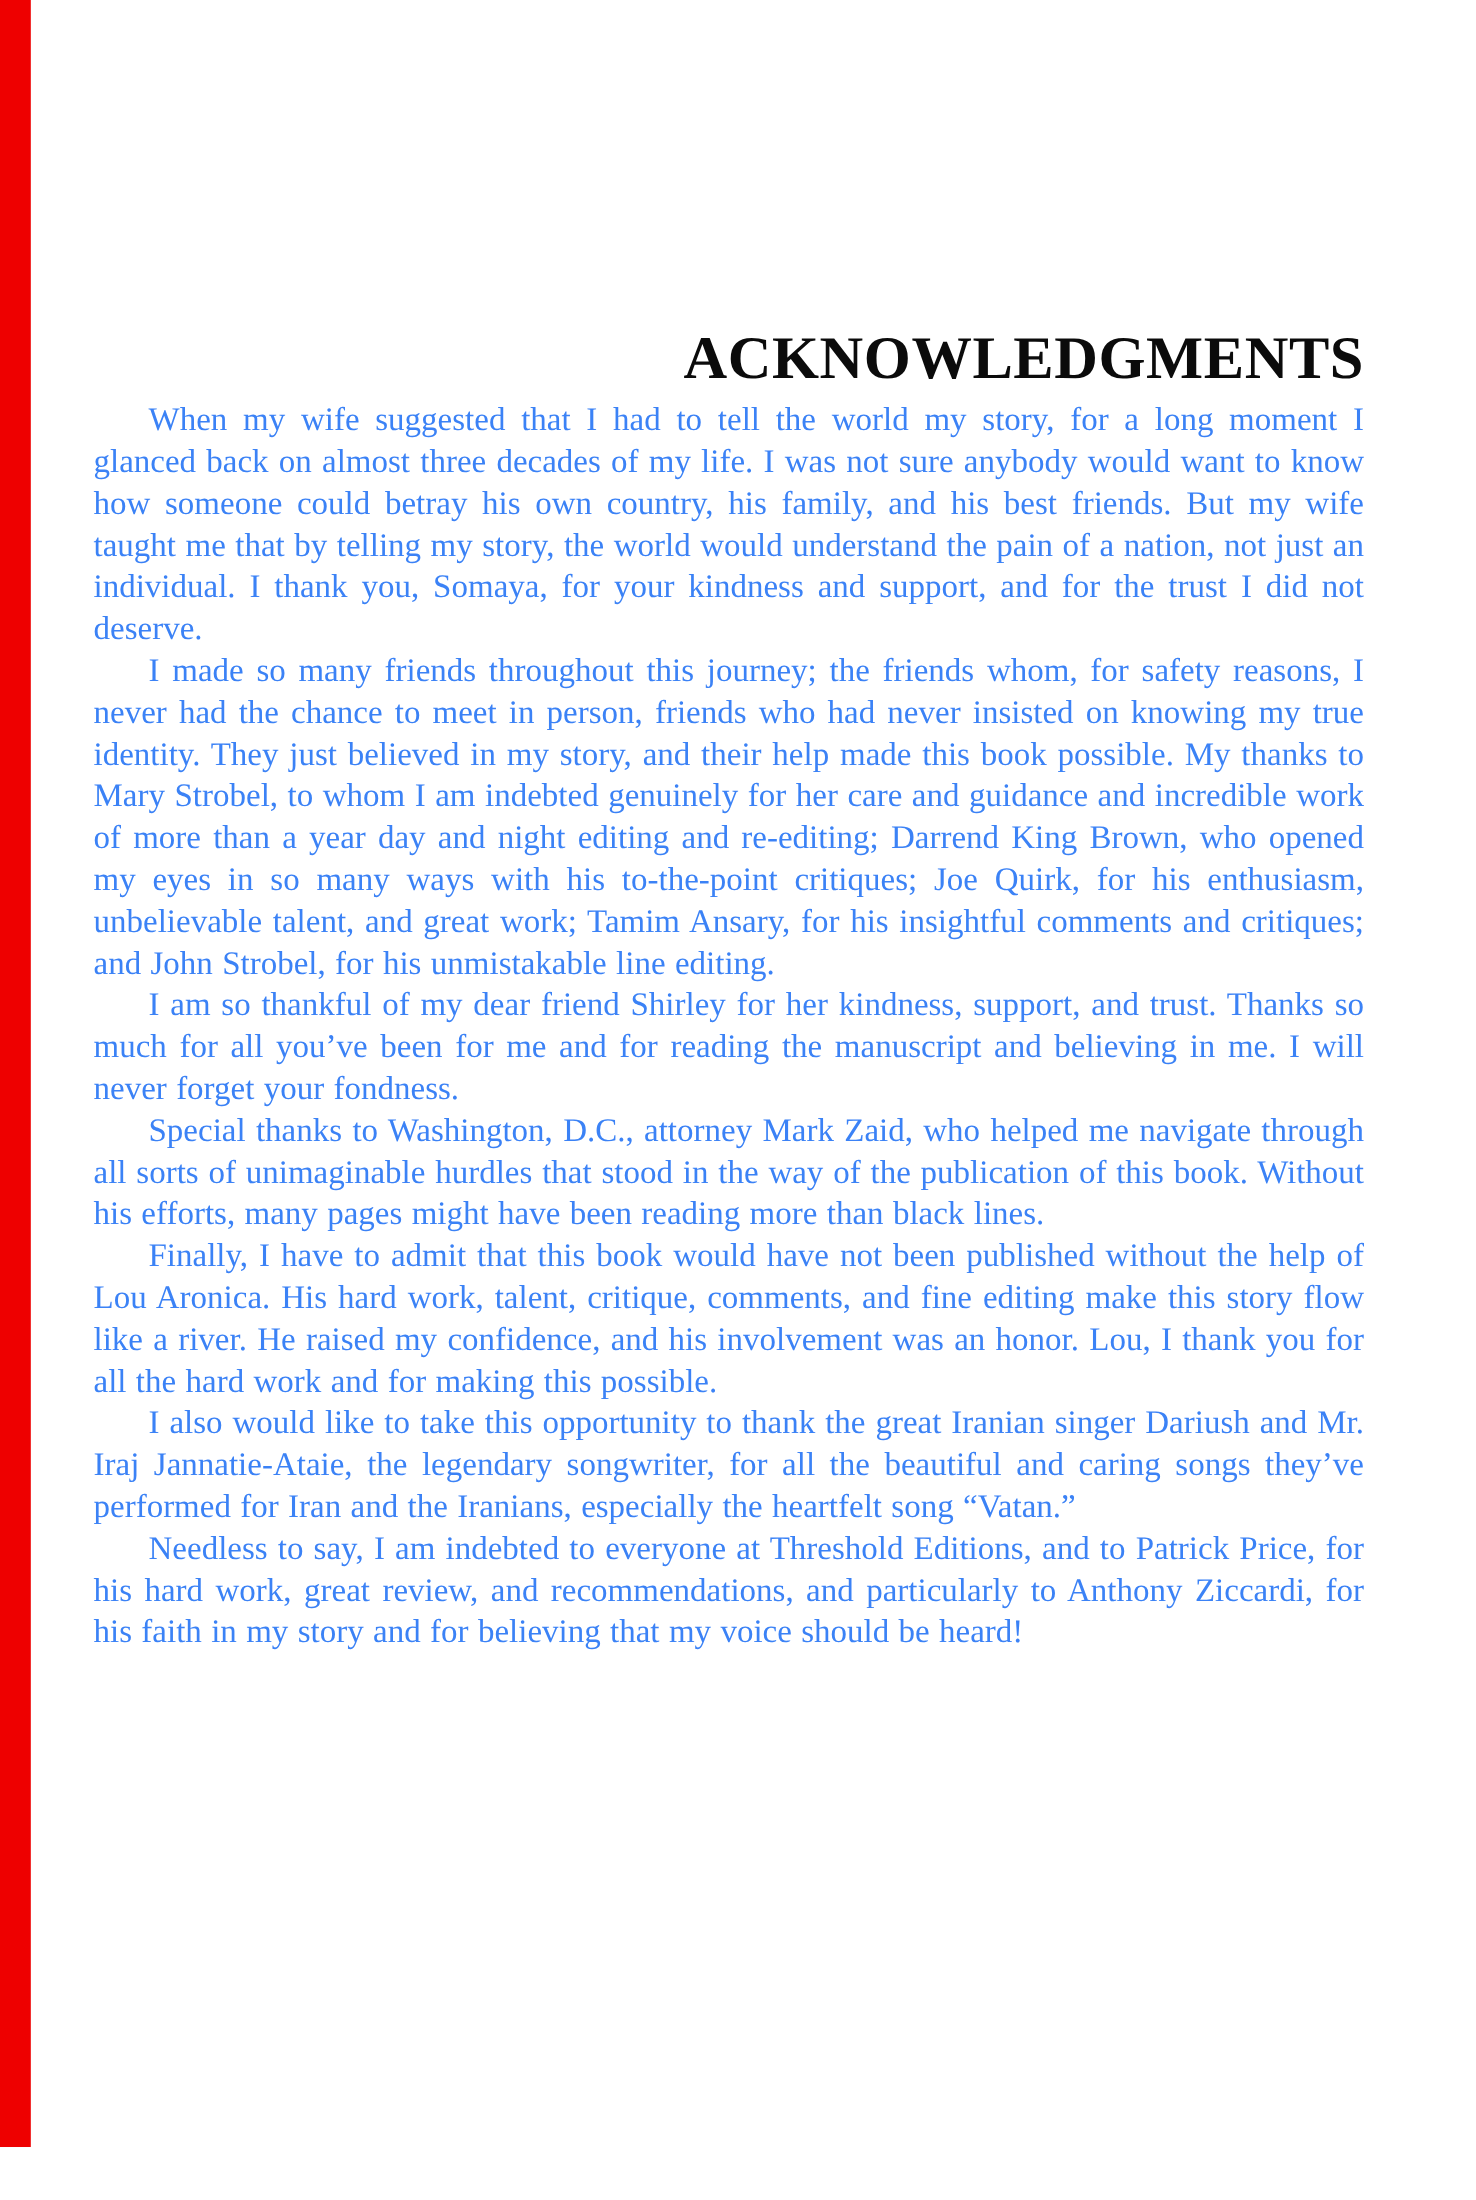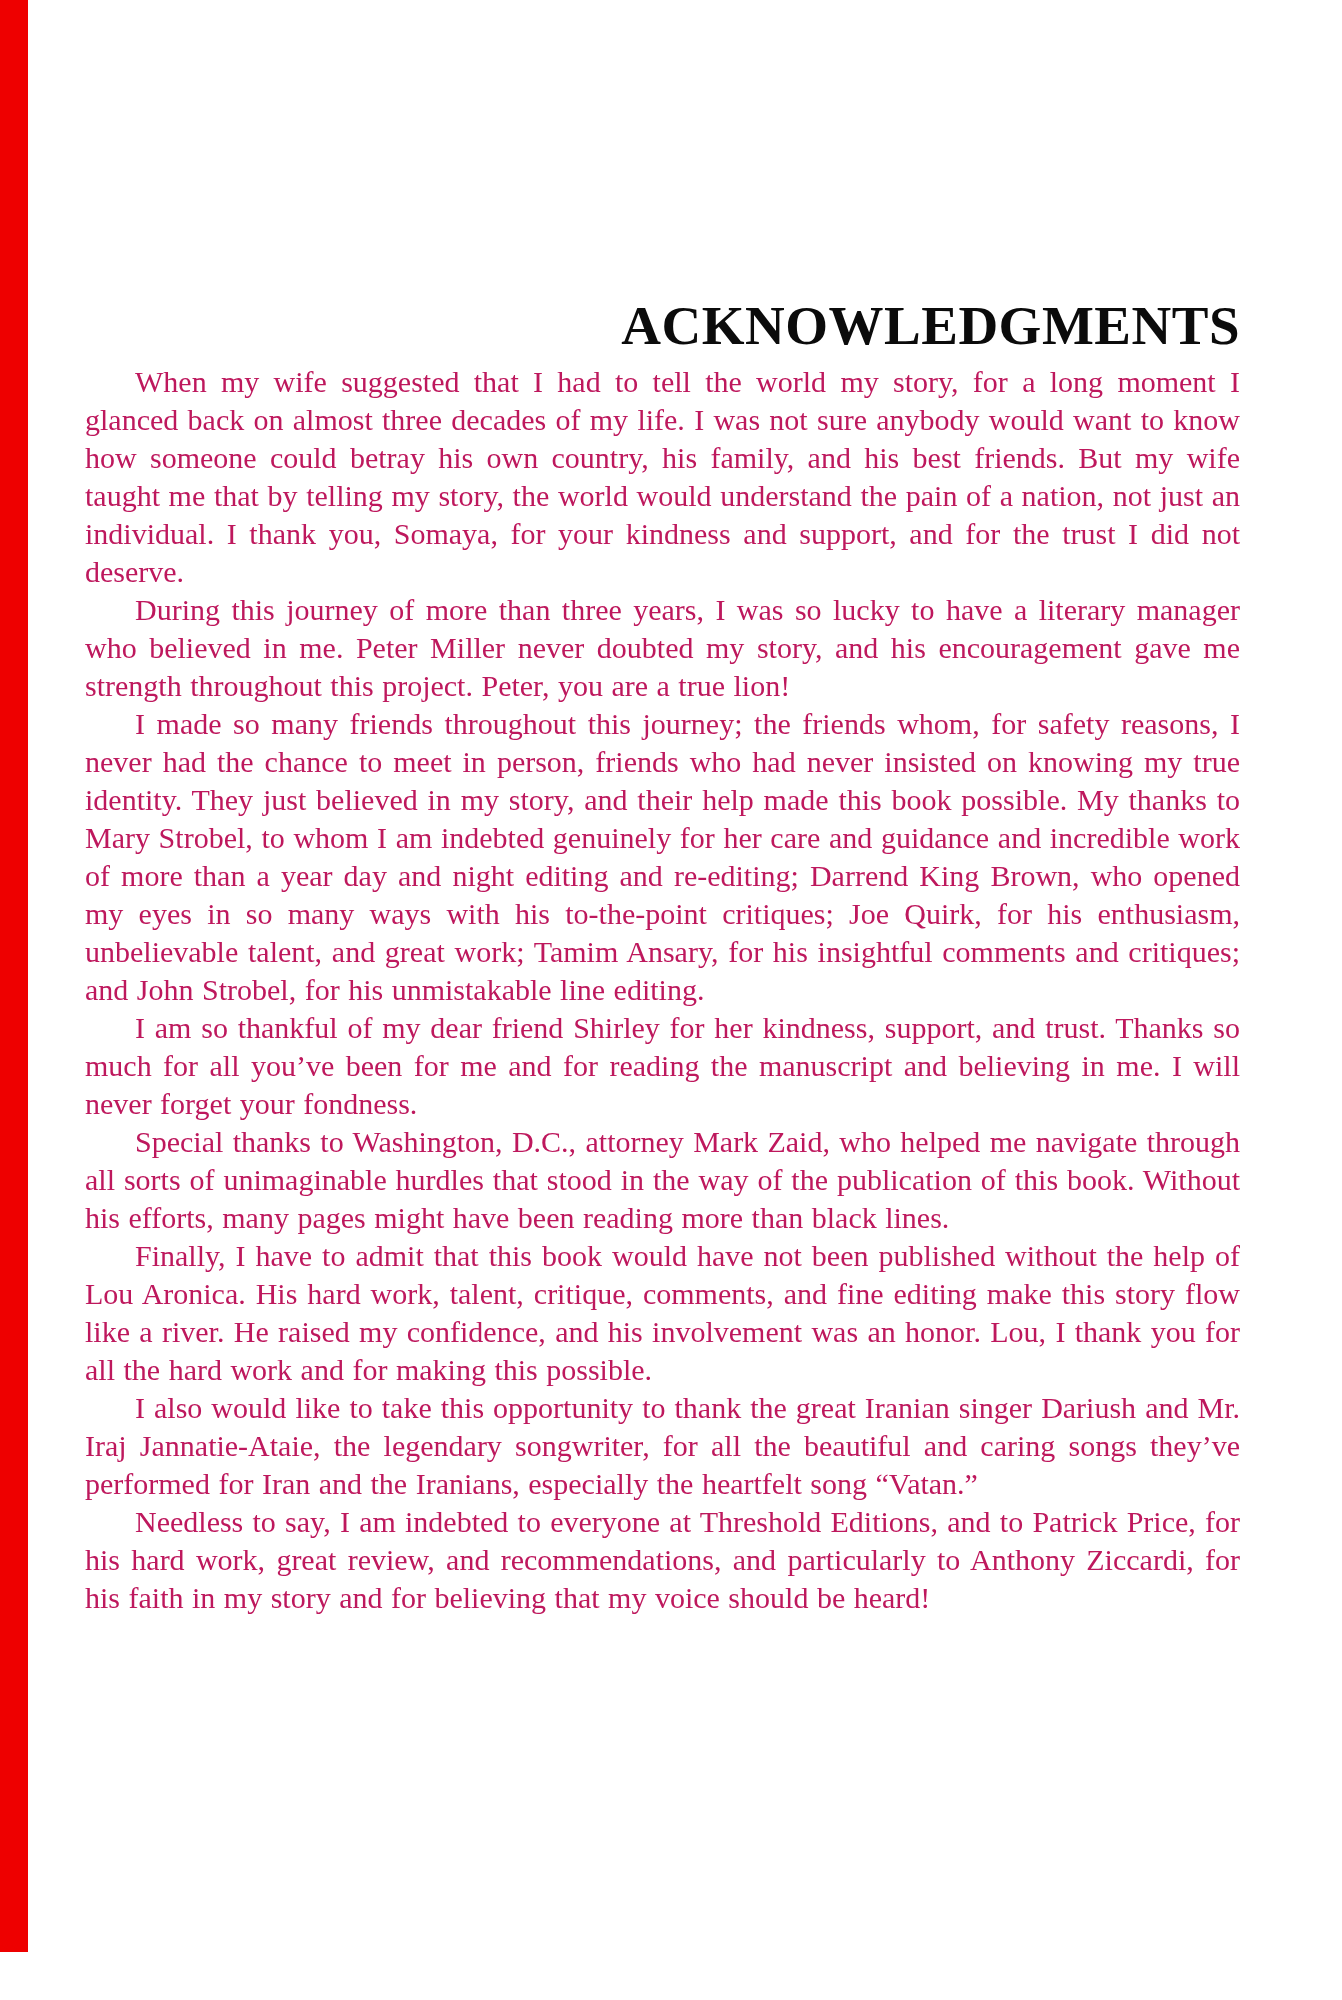--- a/index.html
+++ b/index.html
@@ -40,33 +40,32 @@
     font-family: "Liberation Serif", "DejaVu Serif", serif;
   }
   .body-text p {
     margin: 0;
     text-indent: 50px;
     font-size: 30px;
     line-height: 38px;
     text-align: justify;
     text-justify: inter-word;
     word-spacing: 1px;
-    color: #be185d;
+    color: #3b82f6;
   }
 </style>
 </head>
 <body>
 
 <div class="page" style="background: rgb(255, 255, 255);">
   <div class="edge-bar" style="background: rgb(238, 0, 0);"></div>
   <div class="content">
     <h1 class="doc-title">ACKNOWLEDGMENTS</h1>
     <div class="body-text">
       <p>When my wife suggested that I had to tell the world my story, for a long moment I glanced back on almost three decades of my life. I was not sure anybody would want to know how someone could betray his own country, his family, and his best friends. But my wife taught me that by telling my story, the world would understand the pain of a nation, not just an individual. I thank you, Somaya, for your kindness and support, and for the trust I did not deserve.</p>
-      <p>During this journey of more than three years, I was so lucky to have a literary manager who believed in me. Peter Miller never doubted my story, and his encouragement gave me strength throughout this project. Peter, you are a true lion!</p>
       <p>I made so many friends throughout this journey; the friends whom, for safety reasons, I never had the chance to meet in person, friends who had never insisted on knowing my true identity. They just believed in my story, and their help made this book possible. My thanks to Mary Strobel, to whom I am indebted genuinely for her care and guidance and incredible work of more than a year day and night editing and re-editing; Darrend King Brown, who opened my eyes in so many ways with his to-the-point critiques; Joe Quirk, for his enthusiasm, unbelievable talent, and great work; Tamim Ansary, for his insightful comments and critiques; and John Strobel, for his unmistakable line editing.</p>
       <p>I am so thankful of my dear friend Shirley for her kindness, support, and trust. Thanks so much for all you’ve been for me and for reading the manuscript and believing in me. I will never forget your fondness.</p>
       <p>Special thanks to Washington, D.C., attorney Mark Zaid, who helped me navigate through all sorts of unimaginable hurdles that stood in the way of the publication of this book. Without his efforts, many pages might have been reading more than black lines.</p>
       <p>Finally, I have to admit that this book would have not been published without the help of Lou Aronica. His hard work, talent, critique, comments, and fine editing make this story flow like a river. He raised my confidence, and his involvement was an honor. Lou, I thank you for all the hard work and for making this possible.</p>
       <p>I also would like to take this opportunity to thank the great Iranian singer Dariush and Mr. Iraj Jannatie-Ataie, the legendary songwriter, for all the beautiful and caring songs they’ve performed for Iran and the Iranians, especially the heartfelt song “Vatan.”</p>
       <p>Needless to say, I am indebted to everyone at Threshold Editions, and to Patrick Price, for his hard work, great review, and recommendations, and particularly to Anthony Ziccardi, for his faith in my story and for believing that my voice should be heard!</p>
     </div>
   </div>
 </div>
 

